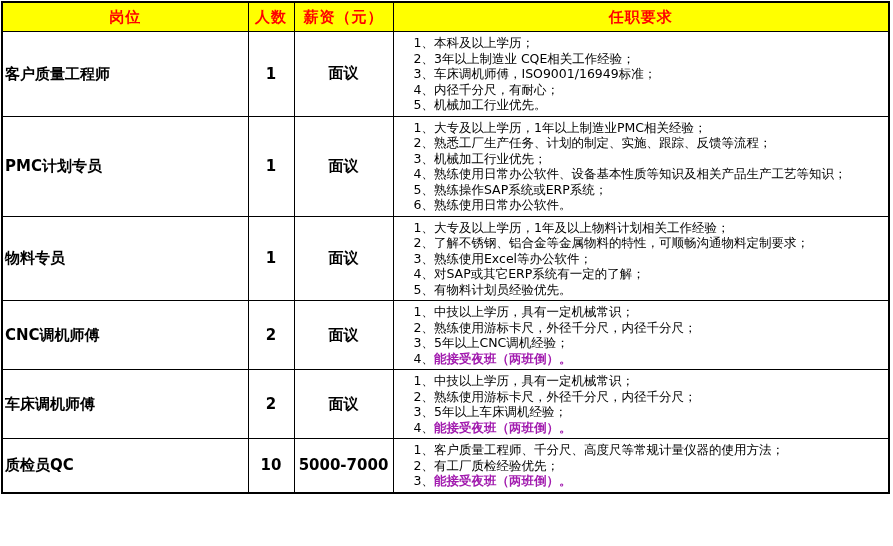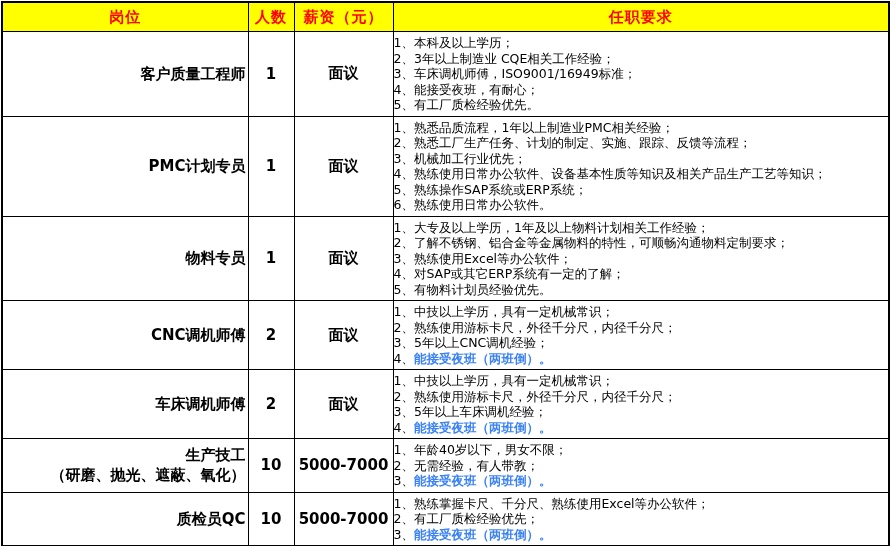--- a/index.html
+++ b/index.html
@@ -34,45 +34,45 @@
     font-size: 15px;
     font-weight: bold;
     height: 26px;
     text-align: center;
     border-bottom: 2px solid #000000;
     letter-spacing: 1px;
   }
   td.pos-cell {
     font-weight: bold;
     font-size: 15px;
-    text-align: right;
+    text-align: left;
     vertical-align: middle;
     padding: 2px;
     line-height: 20px;
   }
   td.count-cell,
   td.salary-cell {
     font-weight: bold;
     font-size: 15px;
     text-align: center;
     vertical-align: middle;
     padding: 0;
   }
   td.req-cell {
     font-size: 12.5px;
     line-height: 15.5px;
     vertical-align: middle;
-    padding: 3px 2px 3px 0;
+    padding: 3px 2px 3px 20px;
   }
   .req-line {
     white-space: nowrap;
     overflow: hidden;
   }
   .red {
-    color: #3b82f6;
+    color: #a21caf;
     font-weight: bold;
   }
 </style>
 </head>
 <body>
 
 <table class="job-table">
   <colgroup>
     <col style="width:246px">
     <col style="width:46px">
@@ -91,33 +91,33 @@
   <tr>
     <td class="pos-cell">
           <div>客户质量工程师</div>
         </td>
     <td class="count-cell">1</td>
     <td class="salary-cell">面议</td>
     <td class="req-cell">
           <div class="req-line"><span>1、</span><span>本科及以上学历；</span></div>
           <div class="req-line"><span>2、</span><span>3年以上制造业 CQE相关工作经验；</span></div>
           <div class="req-line"><span>3、</span><span>车床调机师傅，ISO9001/16949标准；</span></div>
-          <div class="req-line"><span>4、</span><span>能接受夜班，有耐心；</span></div>
-          <div class="req-line"><span>5、</span><span>有工厂质检经验优先。</span></div>
+          <div class="req-line"><span>4、</span><span>内径千分尺，有耐心；</span></div>
+          <div class="req-line"><span>5、</span><span>机械加工行业优先。</span></div>
         </td>
   </tr>
 
   <tr>
     <td class="pos-cell">
           <div>PMC计划专员</div>
         </td>
     <td class="count-cell">1</td>
     <td class="salary-cell">面议</td>
     <td class="req-cell">
-          <div class="req-line"><span>1、</span><span>熟悉品质流程，1年以上制造业PMC相关经验；</span></div>
+          <div class="req-line"><span>1、</span><span>大专及以上学历，1年以上制造业PMC相关经验；</span></div>
           <div class="req-line"><span>2、</span><span>熟悉工厂生产任务、计划的制定、实施、跟踪、反馈等流程；</span></div>
           <div class="req-line"><span>3、</span><span>机械加工行业优先；</span></div>
           <div class="req-line"><span>4、</span><span>熟练使用日常办公软件、设备基本性质等知识及相关产品生产工艺等知识；</span></div>
           <div class="req-line"><span>5、</span><span>熟练操作SAP系统或ERP系统；</span></div>
           <div class="req-line"><span>6、</span><span>熟练使用日常办公软件。</span></div>
         </td>
   </tr>
 
   <tr>
     <td class="pos-cell">
@@ -155,40 +155,27 @@
     <td class="count-cell">2</td>
     <td class="salary-cell">面议</td>
     <td class="req-cell">
           <div class="req-line"><span>1、</span><span>中技以上学历，具有一定机械常识；</span></div>
           <div class="req-line"><span>2、</span><span>熟练使用游标卡尺，外径千分尺，内径千分尺；</span></div>
           <div class="req-line"><span>3、</span><span>5年以上车床调机经验；</span></div>
           <div class="req-line"><span>4、</span><span class="red">能接受夜班（两班倒）。</span></div>
         </td>
   </tr>
 
-  <tr>
-    <td class="pos-cell">
-          <div>生产技工</div>
-          <div>（研磨、抛光、遮蔽、氧化）</div>
-        </td>
-    <td class="count-cell">10</td>
-    <td class="salary-cell">5000-7000</td>
-    <td class="req-cell">
-          <div class="req-line"><span>1、</span><span>年龄40岁以下，男女不限；</span></div>
-          <div class="req-line"><span>2、</span><span>无需经验，有人带教；</span></div>
-          <div class="req-line"><span>3、</span><span class="red">能接受夜班（两班倒）。</span></div>
-        </td>
-  </tr>
 
   <tr>
     <td class="pos-cell">
           <div>质检员QC</div>
         </td>
     <td class="count-cell">10</td>
     <td class="salary-cell">5000-7000</td>
     <td class="req-cell">
-          <div class="req-line"><span>1、</span><span>熟练掌握卡尺、千分尺、熟练使用Excel等办公软件；</span></div>
+          <div class="req-line"><span>1、</span><span>客户质量工程师、千分尺、高度尺等常规计量仪器的使用方法；</span></div>
           <div class="req-line"><span>2、</span><span>有工厂质检经验优先；</span></div>
           <div class="req-line"><span>3、</span><span class="red">能接受夜班（两班倒）。</span></div>
         </td>
   </tr>
 </tbody>
 </table>
 
 </body></html>

